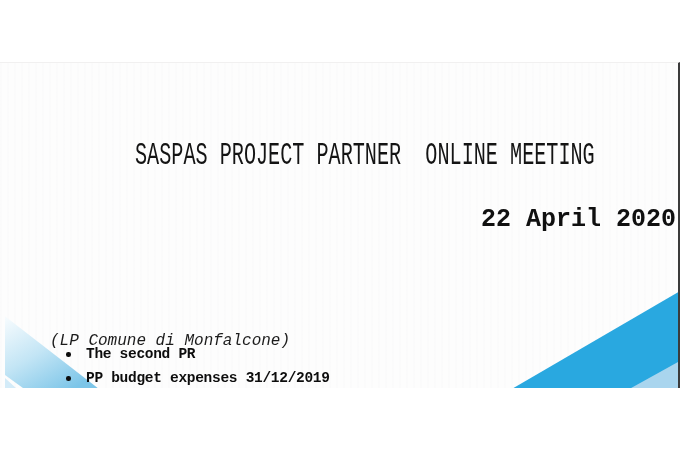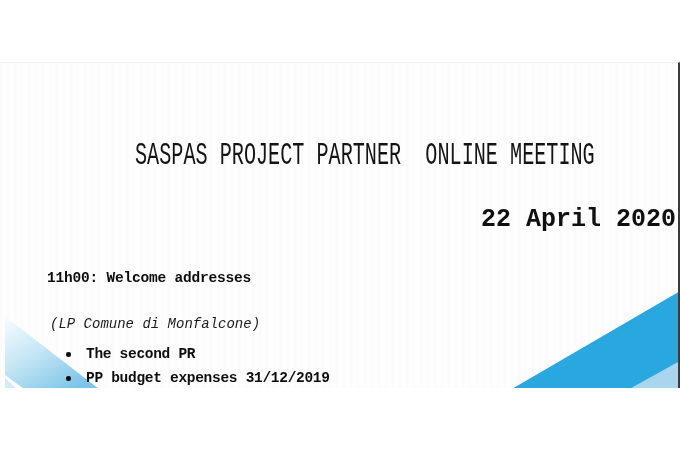--- a/index.html
+++ b/index.html
@@ -75,22 +75,22 @@
     font-size: 17.3px;
     line-height: 17.3px;
     font-weight: 700;
     letter-spacing: -0.1px;
     color: #0d0d0d;
     white-space: pre;
   }
   .wp1-subheading {
     position: absolute;
     left: 50px;
-    top: 254px; 
-    font-size: 14px;
+    top: 271px; 
+    font-size: 16px;
     line-height: 14px;
     font-style: italic;
     font-weight: 400;
     color: #1c1c1c;
     text-align: center;
   }
   .bullet-item {
     position: absolute;
     left: 66px;
     display: flex;
@@ -134,21 +134,20 @@
       <polygon points="515,326 680,230 680,326" style="fill: var(--accent-blue, #29A8E0)"></polygon>
       <polygon points="633,326 680,300 680,326" style="fill: var(--corner-light-blue, #A9D5EE)"></polygon>
       <polygon points="5,254 98,326 23,326 5,313" fill="url(#blGrad)"></polygon>
       <polygon points="5,316 16,326 5,326" style="fill: var(--stripe-blue, #D3EBF8)"></polygon>
     </svg>
 
     <div class="slide-title"><span class="scale-x">SASPAS PROJECT PARTNER  ONLINE MEETING</span></div>
 
     <div class="slide-date">22 April 2020</div>
 
-    <div class="time-line">11h00: Welcome addresses</div>
 
 
     <div class="wp1-subheading">(LP Comune di Monfalcone)</div>
 
     <div class="bullet-item b1">
       <span class="bullet-dot"></span>
       <span class="bullet-label">The second PR</span>
     </div>
 
     <div class="bullet-item b2">

